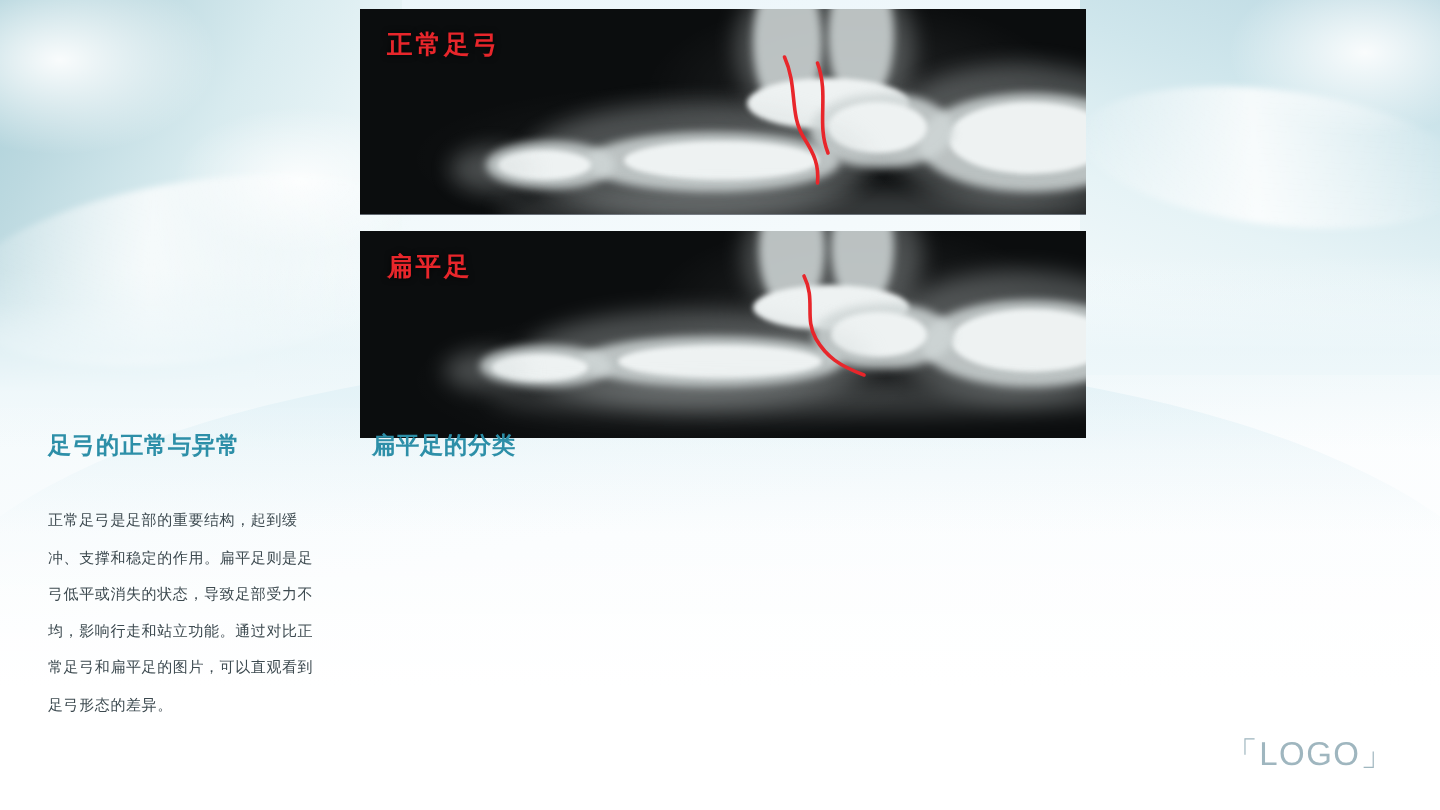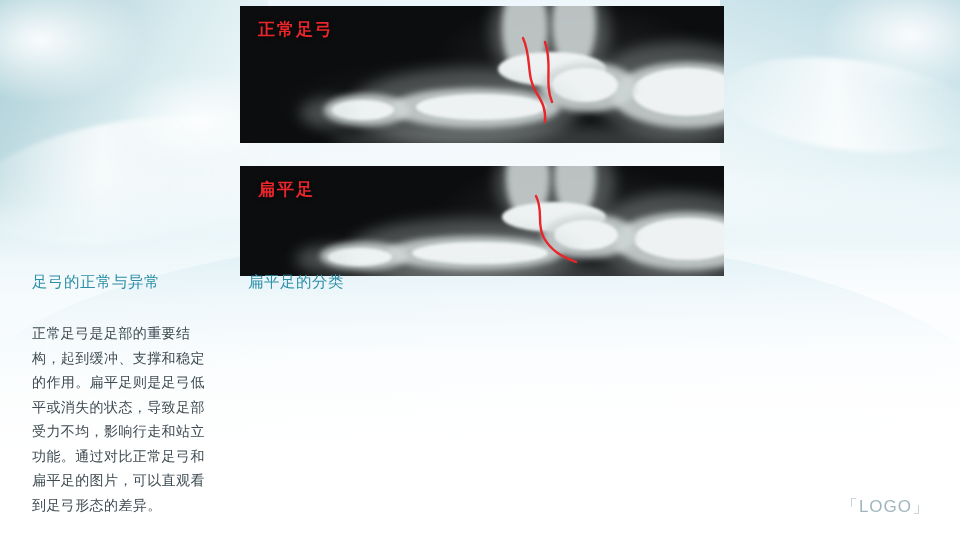--- a/index.html
+++ b/index.html
@@ -105,21 +105,21 @@
     width: 484px;
   }
   .xray {
     position: relative;
     width: 484px;
     background: #0f172a;
     overflow: hidden;
     text-decoration: underline;
   }
   .xray-top { height: 137px; }
-  .xray-bottom { height: 110px; margin-top: 23px; }
+  .xray-bottom { height: 138px; margin-top: 11px; }
 
   .xray-bg {
     position: absolute;
     inset: 0;
     background:
       radial-gradient(ellipse 200px 90px at 330px 55px, rgba(255,255,255,0.10), rgba(0,0,0,0) 70%),
       radial-gradient(ellipse 240px 70px at 200px 100px, rgba(255,255,255,0.06), rgba(0,0,0,0) 70%),
       #0b0d0e;
   }
   
@@ -149,28 +149,28 @@
   }
 
   
   .col {
     position: absolute;
     top: 272px;
   }
   .col-title {
     color: #2d8fa8;
     font-size: 15.5px;
-    font-weight: normal;
+    font-weight: bold;
     letter-spacing: 0.5px;
-    margin: 0 0 28px 0;
+    margin: 15px 0 28px 0;
     white-space: nowrap;
   }
   .col-body {
     color: #3d4a50;
-    font-size: 14px;
+    font-size: 10px;
     line-height: 24.5px;
     letter-spacing: 0.4px;
     margin: 0;
   }
   .col1 { left: 32px; width: 180px; }
   .col2 { left: 248px; width: 182px; }
   .col3 { left: 478px; width: 180px; }
 
   .main-title {
     position: absolute;
@@ -178,21 +178,21 @@
     color: #2f4d5c;
     font-size: 26px;
     font-weight: bold;
     letter-spacing: 2px;
     white-space: nowrap;
   }
   .logo {
     position: absolute;
     right: 30px; bottom: 22px;
     color: #9fb6bf;
-    font-size: 17px;
+    font-size: 22px;
     letter-spacing: 1px;
   }
 </style>
 </head>
 <body>
 
 <div class="slide">
 
   <div class="bg-sky"></div>
   <div class="bg-photo-left"></div>

